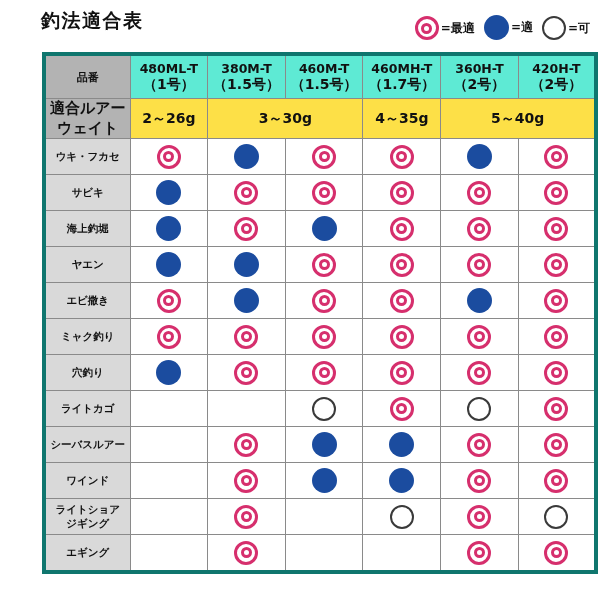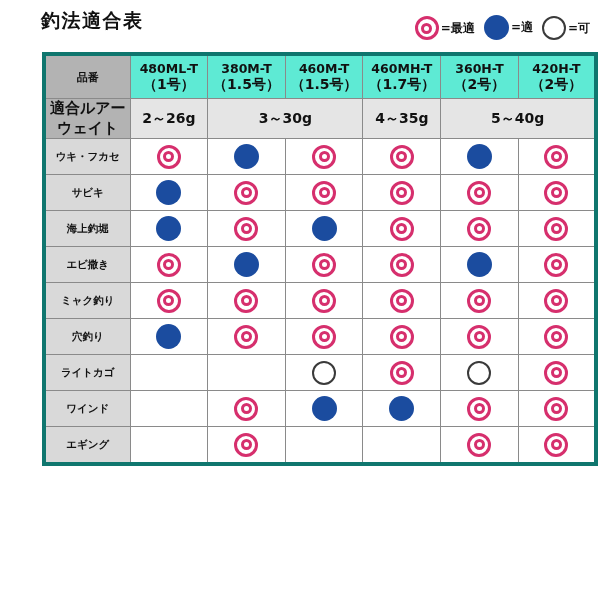--- a/index.html
+++ b/index.html
@@ -64,21 +64,21 @@
     font-size: 11px; font-weight: bold;
   }
   .model-th { height: 42px; background: #5eead4; }
   .model-name { font-size: 12.5px; font-weight: bold; line-height: 1.3; }
   .model-size { font-size: 14px; font-weight: bold; line-height: 1.1; }
   .weight-label {
     background: var(--hdrgray);
     font-size: 15px; font-weight: bold; line-height: 1.3;
     white-space: pre-line; height: 32px;
   }
-  .weight-cell { font-size: 14px; font-weight: bold; height: 32px; background: #e5e5e5; }
+  .weight-cell { font-size: 14px; font-weight: bold; height: 32px; background: #fde047; }
   .row-label {
     background: var(--rowgray);
     font-size: 10.5px; font-weight: bold; line-height: 1.25;
     white-space: pre-line; height: 35px; margin-top: 23px;
   }
   .sym-cell { height: 35px; line-height: 0; background: #ffffff; }
 </style>
 </head>
 <body>
 
@@ -168,20 +168,29 @@
       <tr>
         <th class="row-label">海上釣堀</th>
         <td class="sym-cell"><span class="sym-good"></span></td>
         <td class="sym-cell"><span class="sym-best"></span></td>
         <td class="sym-cell"><span class="sym-good"></span></td>
         <td class="sym-cell"><span class="sym-best"></span></td>
         <td class="sym-cell"><span class="sym-best"></span></td>
         <td class="sym-cell"><span class="sym-best"></span></td>
       </tr>
       <tr>
+        <th class="row-label">ヤエン</th>
+        <td class="sym-cell"><span class="sym-good"></span></td>
+        <td class="sym-cell"><span class="sym-good"></span></td>
+        <td class="sym-cell"><span class="sym-best"></span></td>
+        <td class="sym-cell"><span class="sym-best"></span></td>
+        <td class="sym-cell"><span class="sym-best"></span></td>
+        <td class="sym-cell"><span class="sym-best"></span></td>
+      </tr>
+      <tr>
         <th class="row-label">エビ撒き</th>
         <td class="sym-cell"><span class="sym-best"></span></td>
         <td class="sym-cell"><span class="sym-good"></span></td>
         <td class="sym-cell"><span class="sym-best"></span></td>
         <td class="sym-cell"><span class="sym-best"></span></td>
         <td class="sym-cell"><span class="sym-good"></span></td>
         <td class="sym-cell"><span class="sym-best"></span></td>
       </tr>
       <tr>
         <th class="row-label">ミャク釣り</th>
@@ -204,27 +213,46 @@
       <tr>
         <th class="row-label">ライトカゴ</th>
         <td class="sym-cell"></td>
         <td class="sym-cell"></td>
         <td class="sym-cell"><span class="sym-ok"></span></td>
         <td class="sym-cell"><span class="sym-best"></span></td>
         <td class="sym-cell"><span class="sym-ok"></span></td>
         <td class="sym-cell"><span class="sym-best"></span></td>
       </tr>
       <tr>
+        <th class="row-label">シーバスルアー</th>
+        <td class="sym-cell"></td>
+        <td class="sym-cell"><span class="sym-best"></span></td>
+        <td class="sym-cell"><span class="sym-good"></span></td>
+        <td class="sym-cell"><span class="sym-good"></span></td>
+        <td class="sym-cell"><span class="sym-best"></span></td>
+        <td class="sym-cell"><span class="sym-best"></span></td>
+      </tr>
+      <tr>
         <th class="row-label">ワインド</th>
         <td class="sym-cell"></td>
         <td class="sym-cell"><span class="sym-best"></span></td>
         <td class="sym-cell"><span class="sym-good"></span></td>
         <td class="sym-cell"><span class="sym-good"></span></td>
         <td class="sym-cell"><span class="sym-best"></span></td>
         <td class="sym-cell"><span class="sym-best"></span></td>
+      </tr>
+      <tr>
+        <th class="row-label">ライトショア
+ジギング</th>
+        <td class="sym-cell"></td>
+        <td class="sym-cell"><span class="sym-best"></span></td>
+        <td class="sym-cell"></td>
+        <td class="sym-cell"><span class="sym-ok"></span></td>
+        <td class="sym-cell"><span class="sym-best"></span></td>
+        <td class="sym-cell"><span class="sym-ok"></span></td>
       </tr>
       <tr>
         <th class="row-label">エギング</th>
         <td class="sym-cell"></td>
         <td class="sym-cell"><span class="sym-best"></span></td>
         <td class="sym-cell"></td>
         <td class="sym-cell"></td>
         <td class="sym-cell"><span class="sym-best"></span></td>
         <td class="sym-cell"><span class="sym-best"></span></td>
       </tr>

